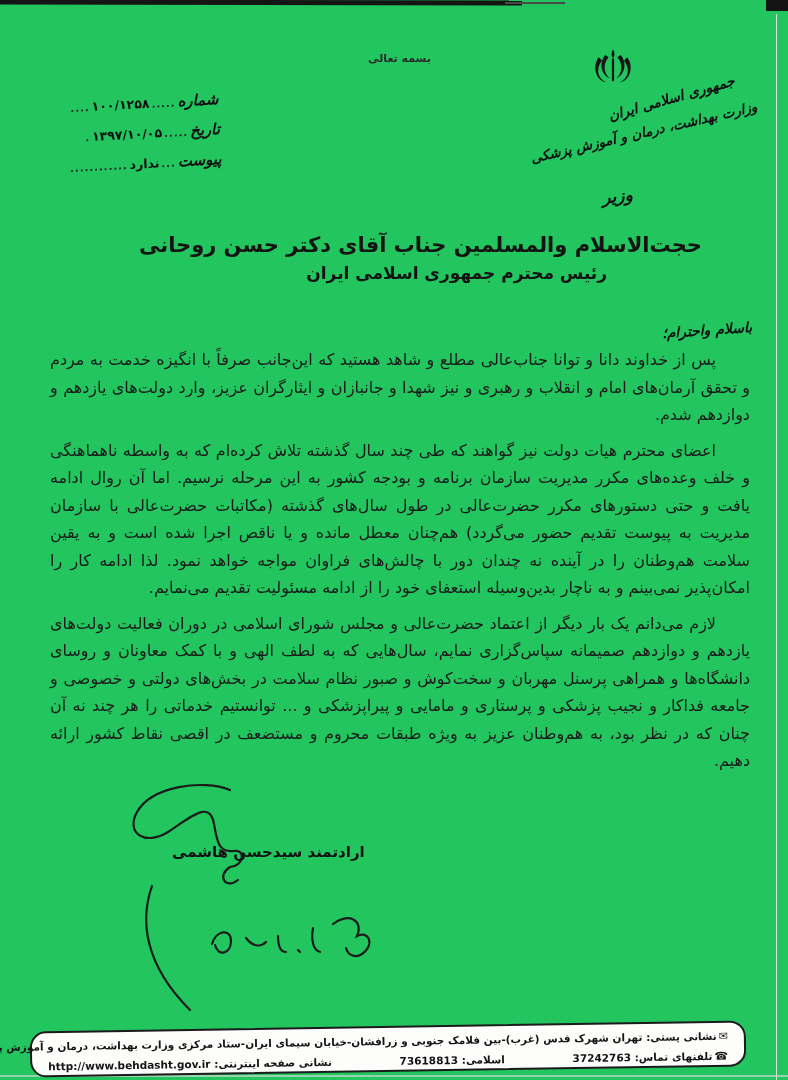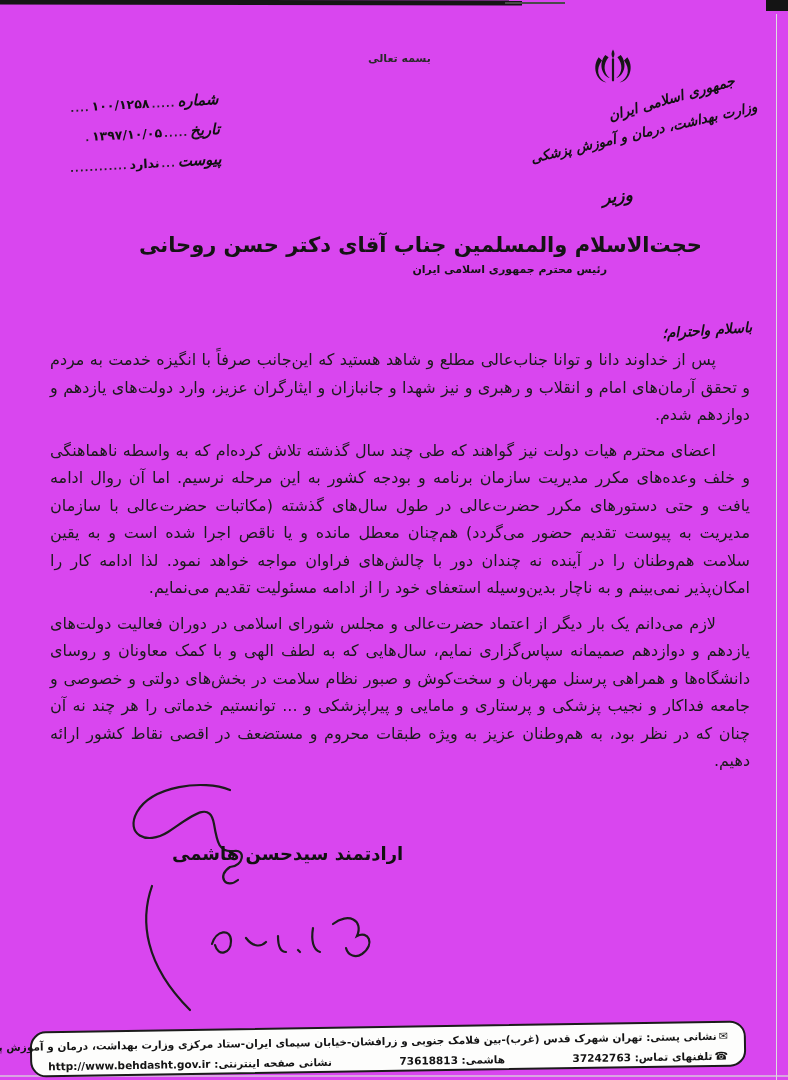--- a/index.html
+++ b/index.html
@@ -1,19 +1,19 @@
 <!DOCTYPE html>
 <html lang="fa"><head>
 <meta charset="utf-8">
 <style>
   html,body{margin:0;padding:0;background:#e9e9e9;}
   .page{
     position:relative;
     width:788px;height:1080px;
-    background:#d946ef;
+    background:#22c55e;
     overflow:hidden;
     font-family:"DejaVu Sans",sans-serif;
     color:#1c1c1c;
     direction:rtl;
   }
   
   .scan-top-strip{position:absolute;left:0;top:0;width:522px;height:5px;background:#151515;transform:rotate(.12deg);}
   .scan-top-strip2{position:absolute;left:505px;top:2px;width:60px;height:2px;background:#4a4a4a;}
   .scan-corner{position:absolute;right:0;top:0;width:22px;height:11px;background:#141414;}
   .scan-right-line{position:absolute;right:11px;top:14px;bottom:0;width:1px;background:#dedede;}
@@ -27,27 +27,27 @@
   .lh-ministry{left:528px;top:124px;font-size:13.5px;transform:rotate(-13deg);}
   
   .meta{position:absolute;left:34px;top:90px;width:186px;transform:rotate(-3deg);}
   .meta-row{display:flex;justify-content:flex-start;align-items:baseline;line-height:29px;white-space:nowrap;}
   .meta-label{font-family:"DejaVu Serif",serif;font-style:italic;font-weight:bold;font-size:15px;color:#111;margin-left:2px;}
   .meta-dots{font-size:10px;font-weight:bold;letter-spacing:1px;color:#222;}
   .meta-value{font-size:12.5px;font-weight:bold;letter-spacing:.5px;color:#111;margin:0 2px;}
   
   .minister{position:absolute;right:155px;top:186px;font-family:"DejaVu Serif",serif;font-style:italic;font-weight:bold;font-size:17px;transform:rotate(-6deg);color:#111;}
   .recipient1{position:absolute;right:86px;top:233px;font-size:21px;font-weight:bold;color:#141414;white-space:nowrap;}
-  .recipient2{position:absolute;right:181px;top:263px;font-size:11px;font-weight:bold;color:#141414;white-space:nowrap;}
+  .recipient2{position:absolute;right:181px;top:263px;font-size:17px;font-weight:bold;color:#141414;white-space:nowrap;}
   .salutation{position:absolute;right:36px;top:322px;font-family:"DejaVu Serif",serif;font-style:italic;font-weight:bold;font-size:14px;transform:rotate(-4deg);color:#111;}
   
   .body-text{position:absolute;top:346px;right:38px;left:50px;text-align:justify;}
   .body-text p{margin:0 0 8px 0;font-size:16px;line-height:27.5px;text-indent:34px;color:#1b1b1b;}
   
-  .sig-name{position:absolute;left:172px;top:843px;font-size:18px;font-weight:bold;color:#111;white-space:nowrap;}
+  .sig-name{position:absolute;left:172px;top:843px;font-size:15px;font-weight:bold;color:#111;white-space:nowrap;}
   .sig-loop{position:absolute;left:118px;top:780px;}
   .sig-note{position:absolute;left:128px;top:878px;}
   .sig-stroke{fill:none;stroke:#1c1c1c;stroke-width:2.2;stroke-linecap:round;}
   
   .footer-box{
     position:absolute;left:30px;right:42px;top:1026px;height:46px;
     border:2px solid #1b1b1b;border-radius:16px;
     transform:rotate(-.9deg);
     padding:3px 16px;box-sizing:border-box;
     background:#fdfdfc;
@@ -135,21 +135,21 @@
     <div class="f-line1">
       <span class="f-icon">✉</span><span>نشانی پستی:</span>
       <span>تهران شهرک قدس (غرب)-بین فلامک جنوبی و زرافشان-خیابان سیمای ایران-ستاد مرکزی وزارت بهداشت، درمان و آموزش پزشکی</span>
     </div>
     <div class="f-line2">
       <span>
         <span class="f-icon">☎</span><span>تلفنهای تماس:</span>
         <span>37242763</span>
       </span>
       <span>
-        <span>هاشمی:</span>
+        <span>اسلامی:</span>
         <span>73618813</span>
       </span>
       <span>
         <span>نشانی صفحه اینترنتی:</span>
         <span class="ltr">http://www.behdasht.gov.ir</span>
       </span>
     </div>
   </div>
 
 </div>

